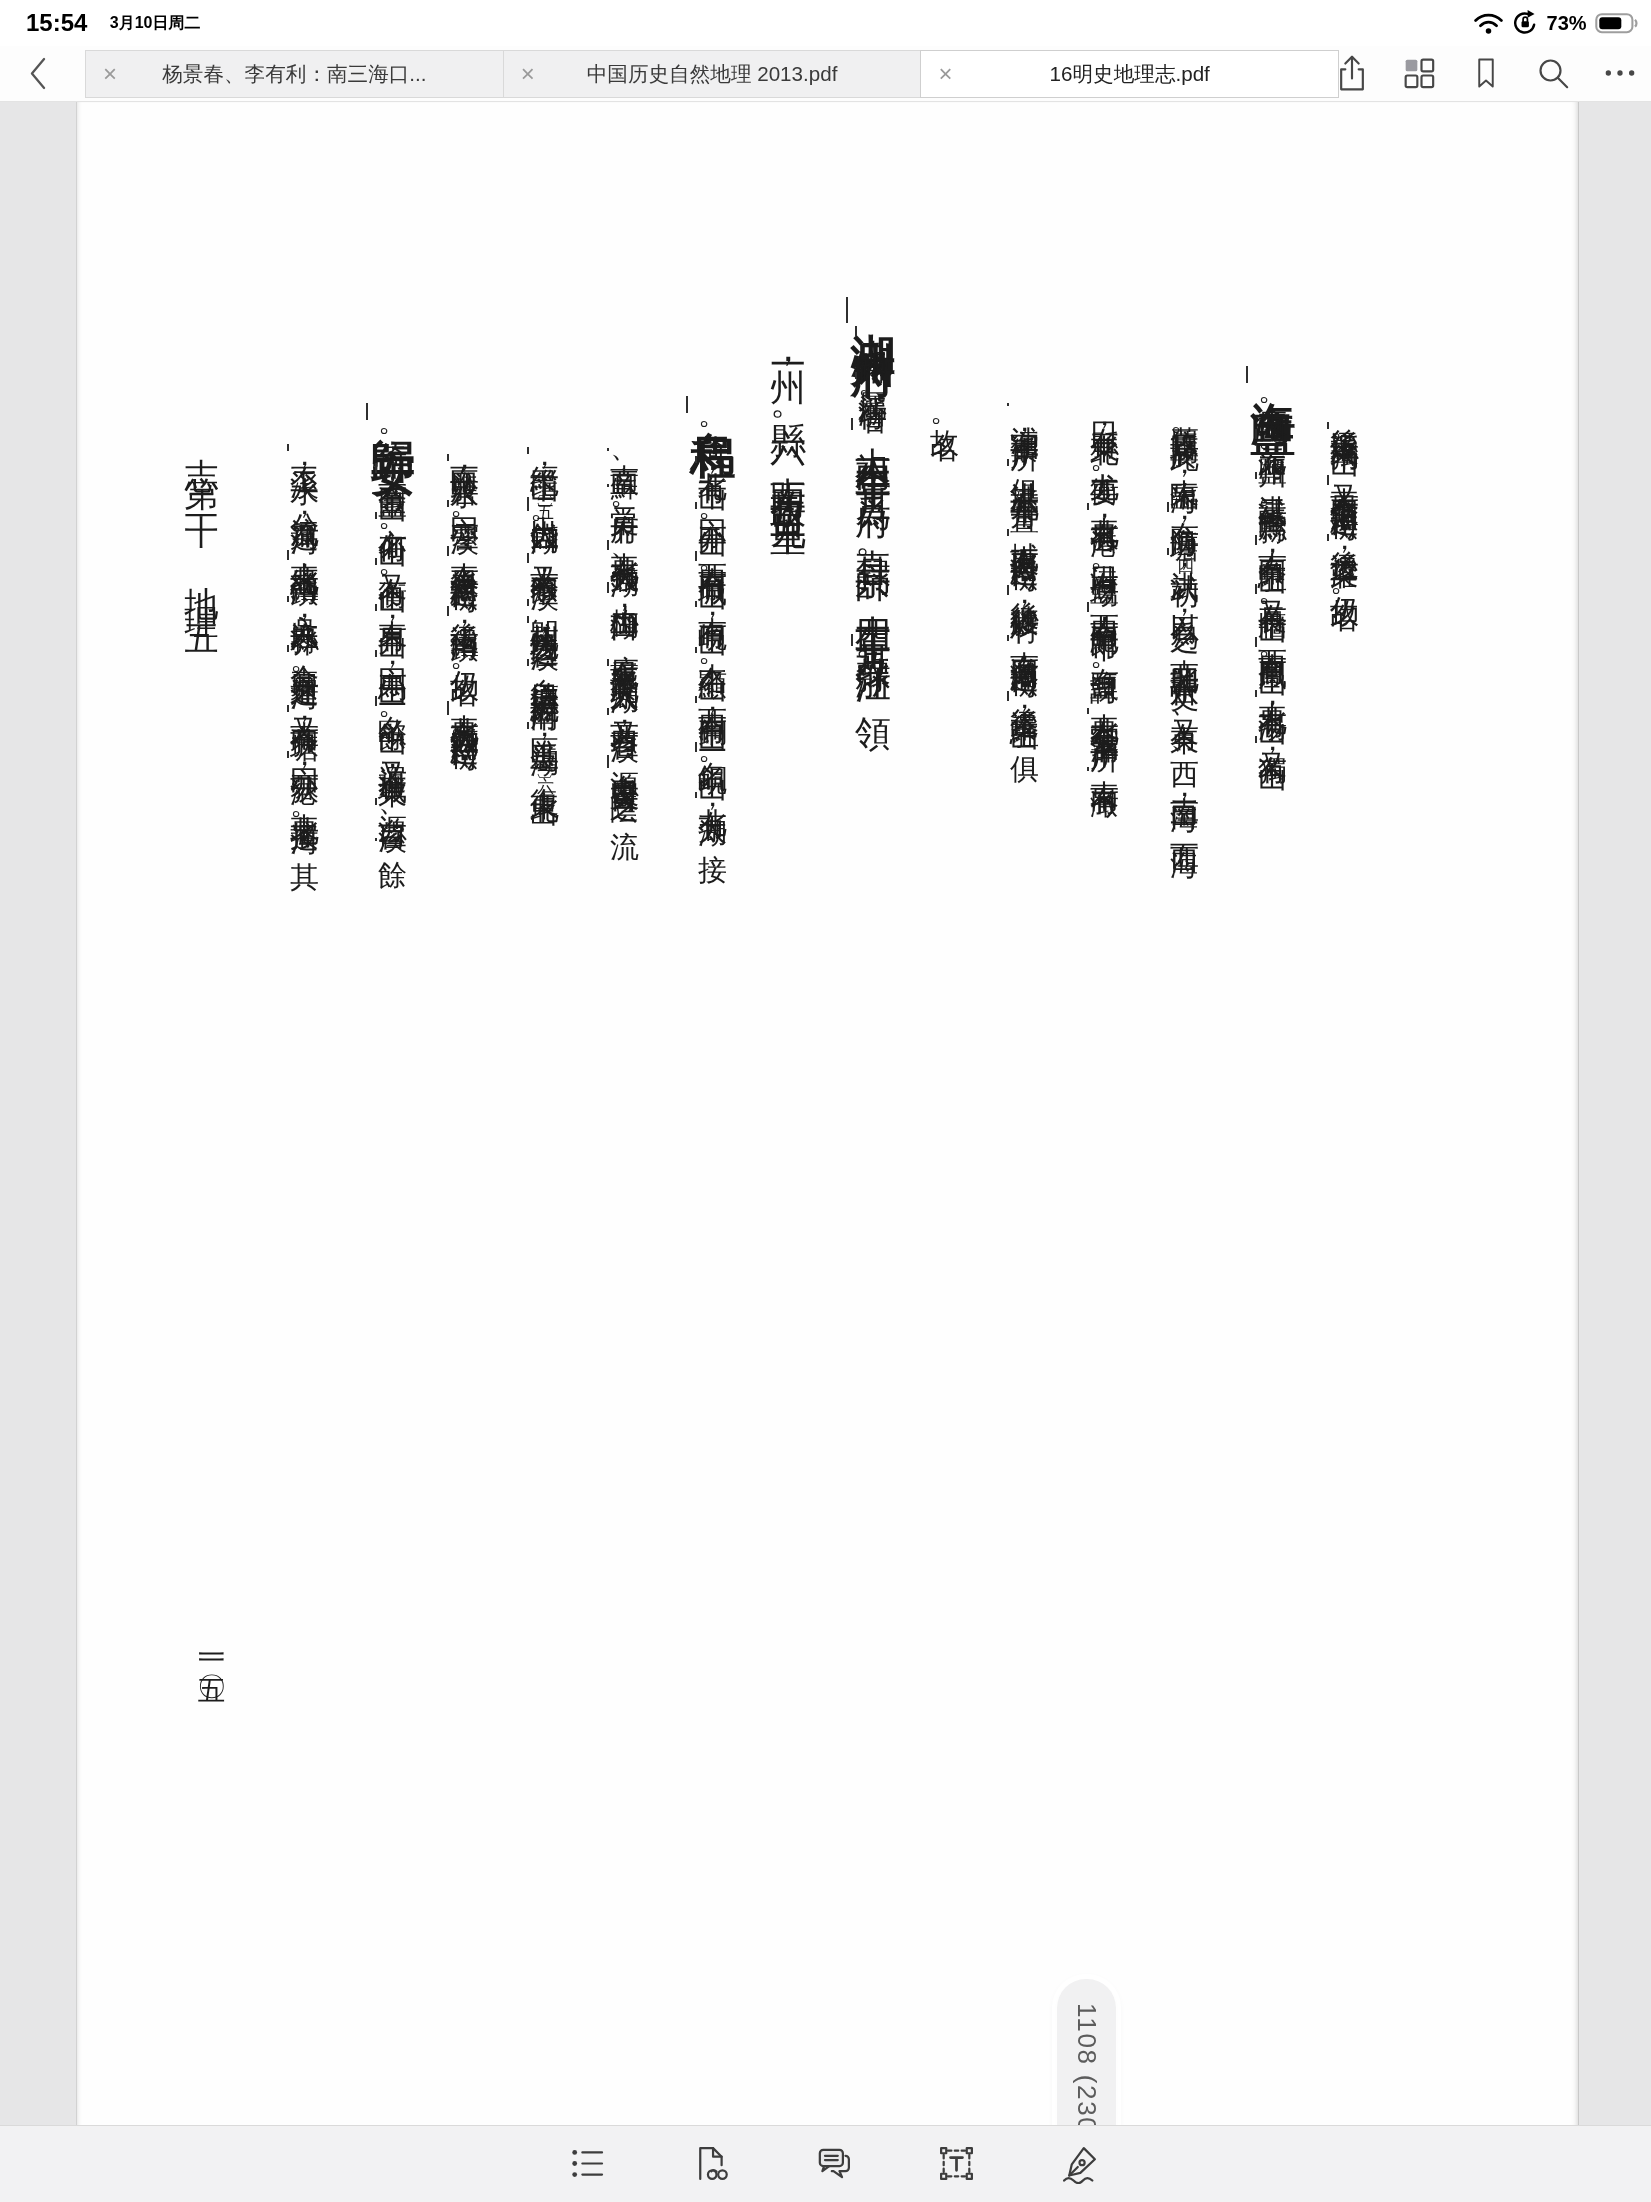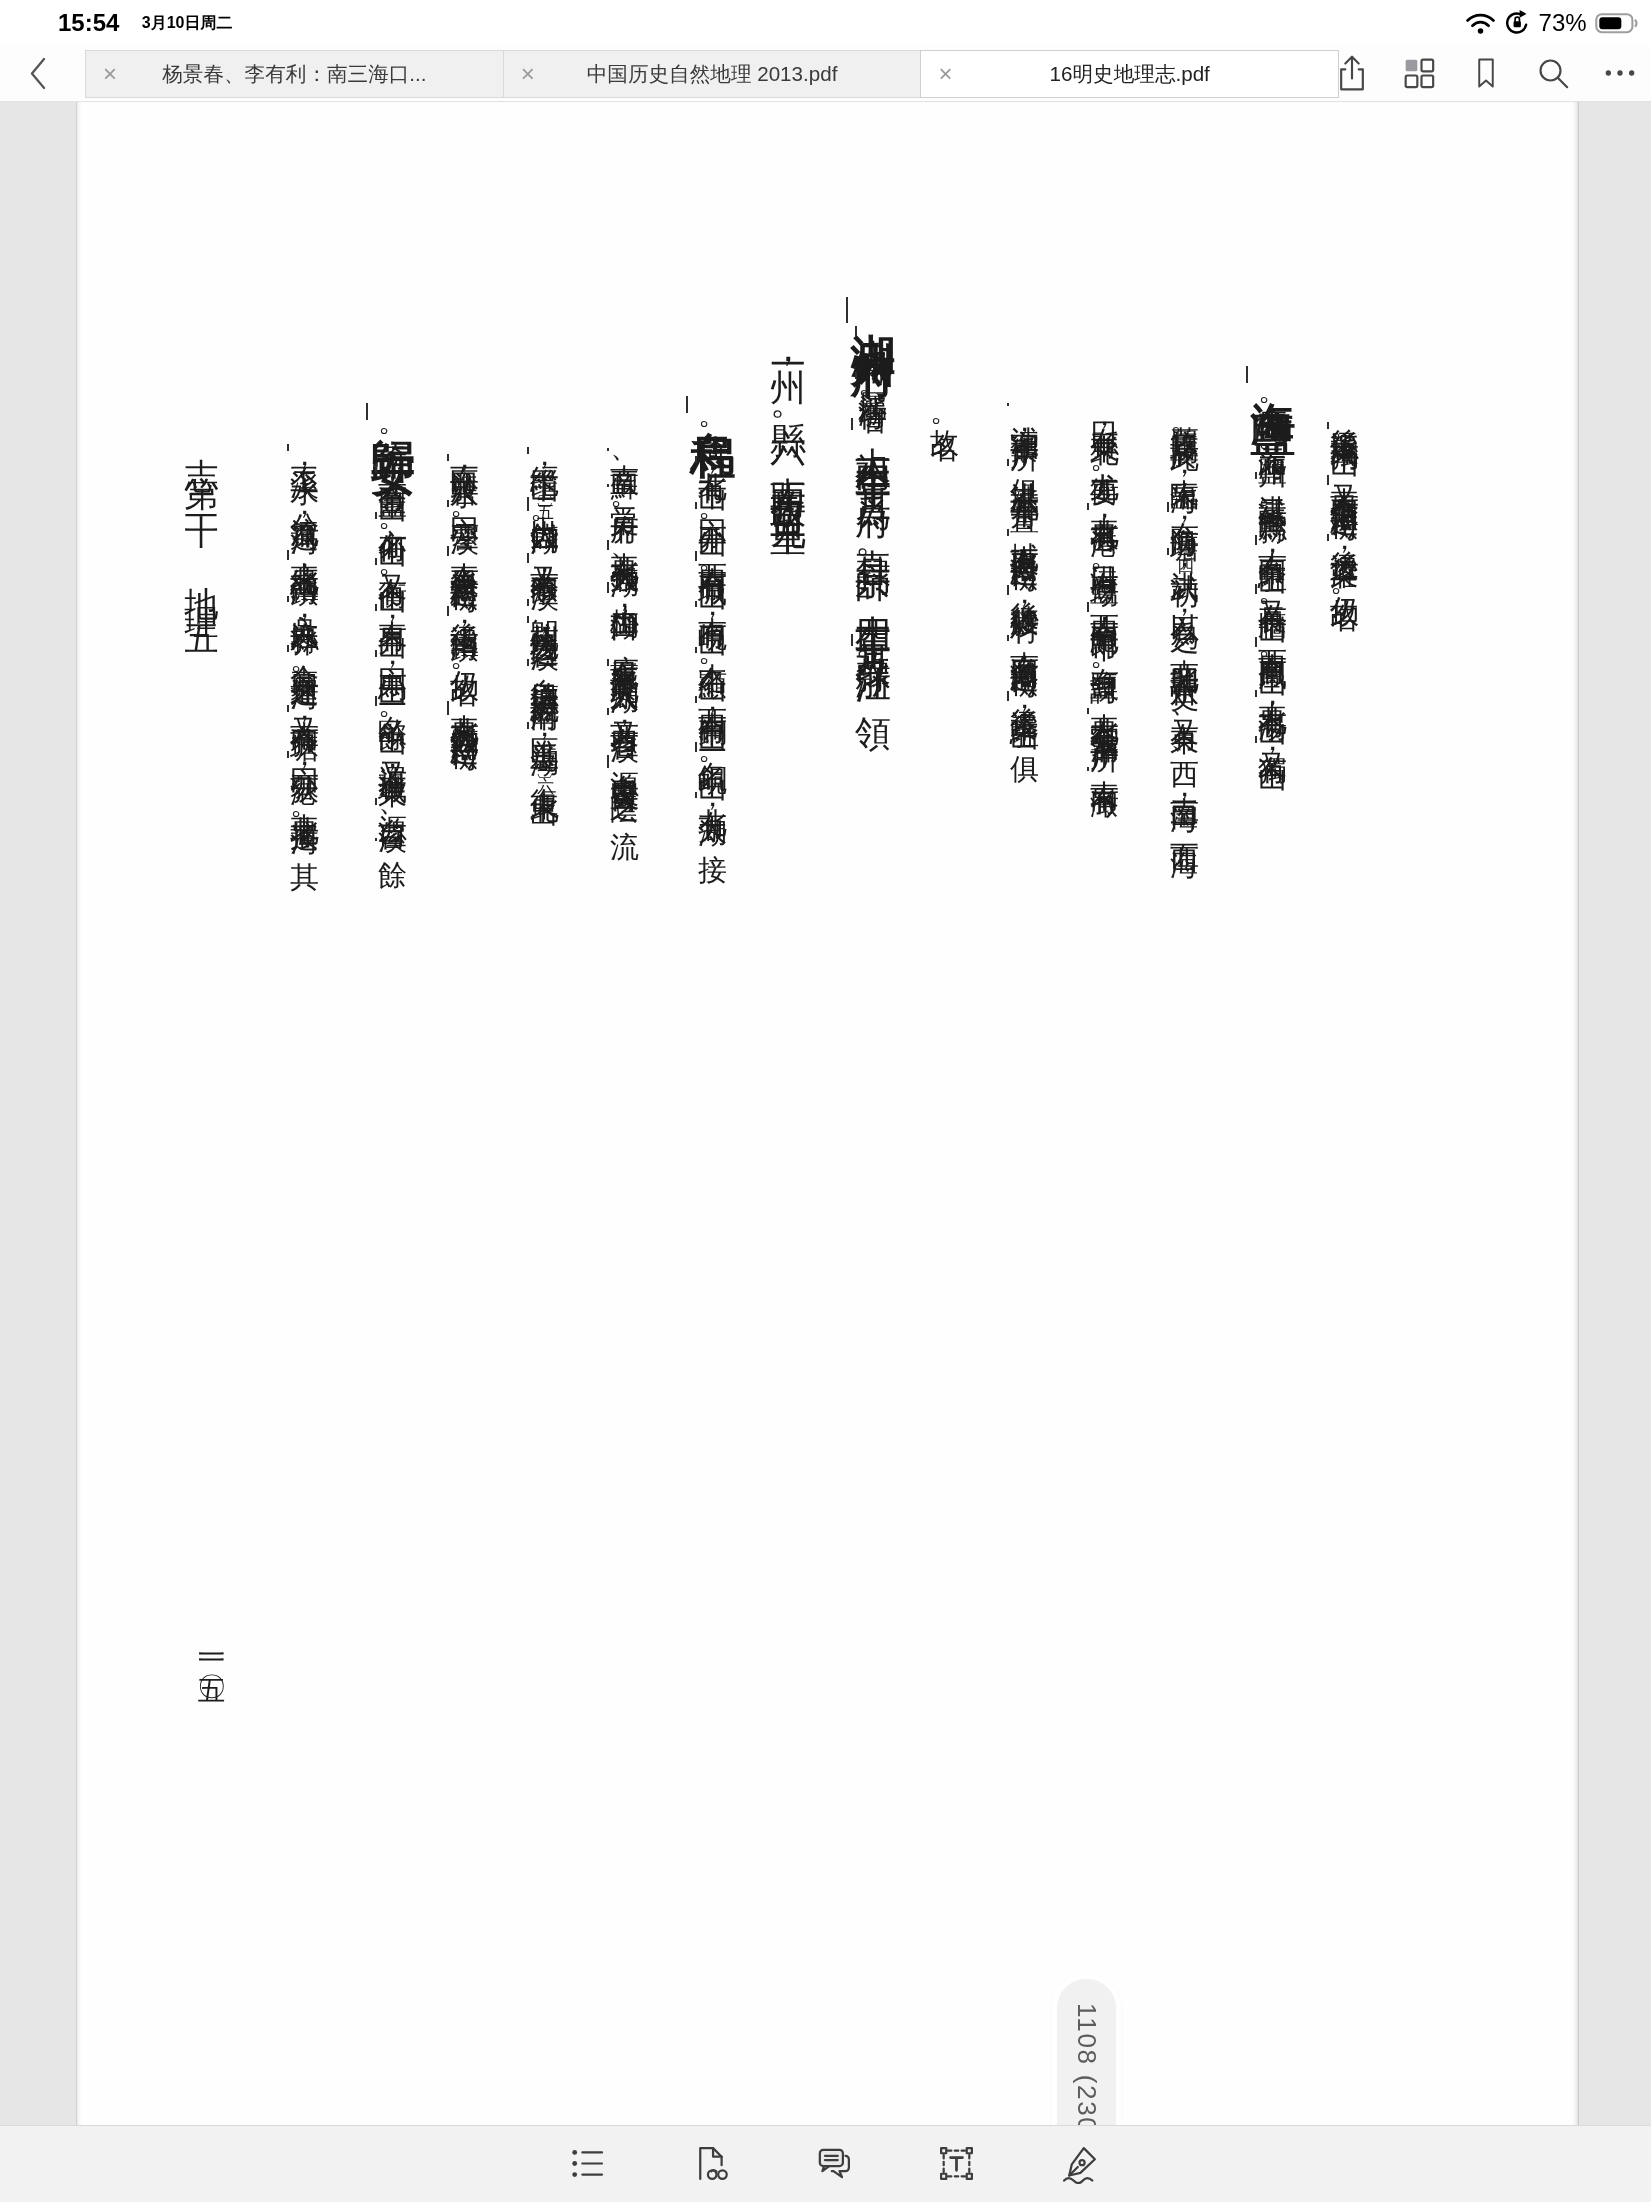--- a/index.html
+++ b/index.html
@@ -3,24 +3,24 @@
 <meta charset="utf-8">
 <style>
   html,body{margin:0;padding:0;background:#777;}
   .screen{position:relative;width:1652px;height:2203px;background:#fff;overflow:hidden;
           font-family:"Liberation Sans","DejaVu Sans",sans-serif;}
 
   
   .status-bar{position:absolute;top:0;left:0;width:1652px;height:46px;background:#fff;
               display:flex;align-items:center;color:#000;}
   .status-left{display:flex;align-items:center;gap:22.4px;padding-left:26px;}
-  .status-time{font-size:24px;font-weight:700;margin-left:32px;}
+  .status-time{font-size:24px;font-weight:700;}
   .status-date{font-size:16px;font-weight:600;}
   .status-right{position:absolute;right:13.8px;top:0;height:46px;display:flex;align-items:center;gap:8.6px;}
-  .status-right .pct{font-size:24px;font-weight:400;}
+  .status-right .pct{font-size:20px;font-weight:700;}
   .sicon{display:block;}
 
   
   .tab-bar{position:absolute;top:46px;left:0;width:1652px;height:55px;background:#fdfdfd;
            border-bottom:0.9px solid #e3e3e3;}
   .back-button{position:absolute;left:19px;top:6.9px;width:38px;height:41px;color:#555;cursor:pointer;}
   .tabs{position:absolute;left:86px;top:4.3px;height:48px;width:1253px;display:flex;}
   .tab{flex:1;position:relative;display:flex;align-items:center;justify-content:center;
        background:#f0f0f1;border:0.9px solid #d9d9d9;margin-left:-0.9px;color:#3a3a3a;font-size:20.6px;
        white-space:nowrap;overflow:hidden;}

